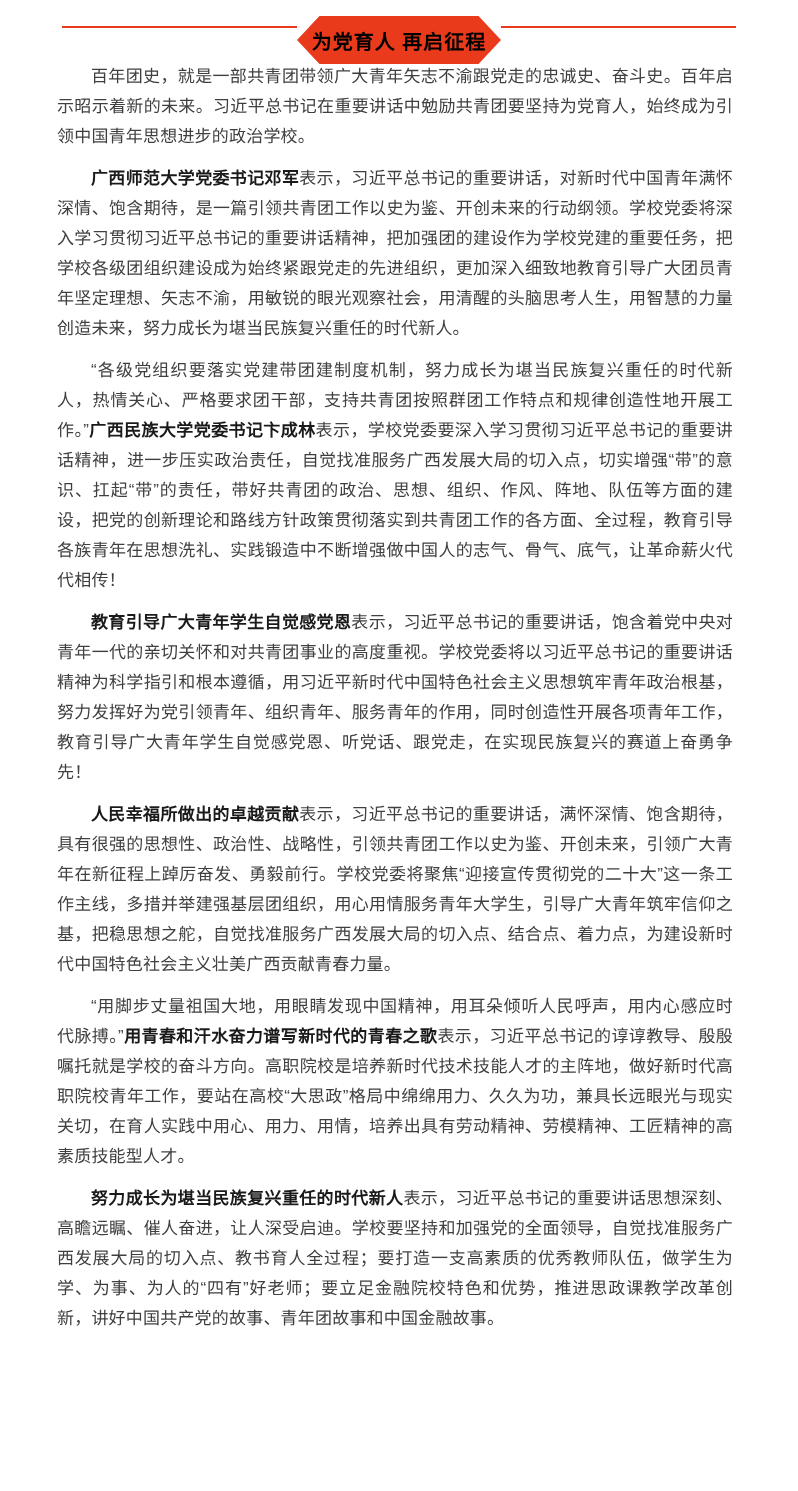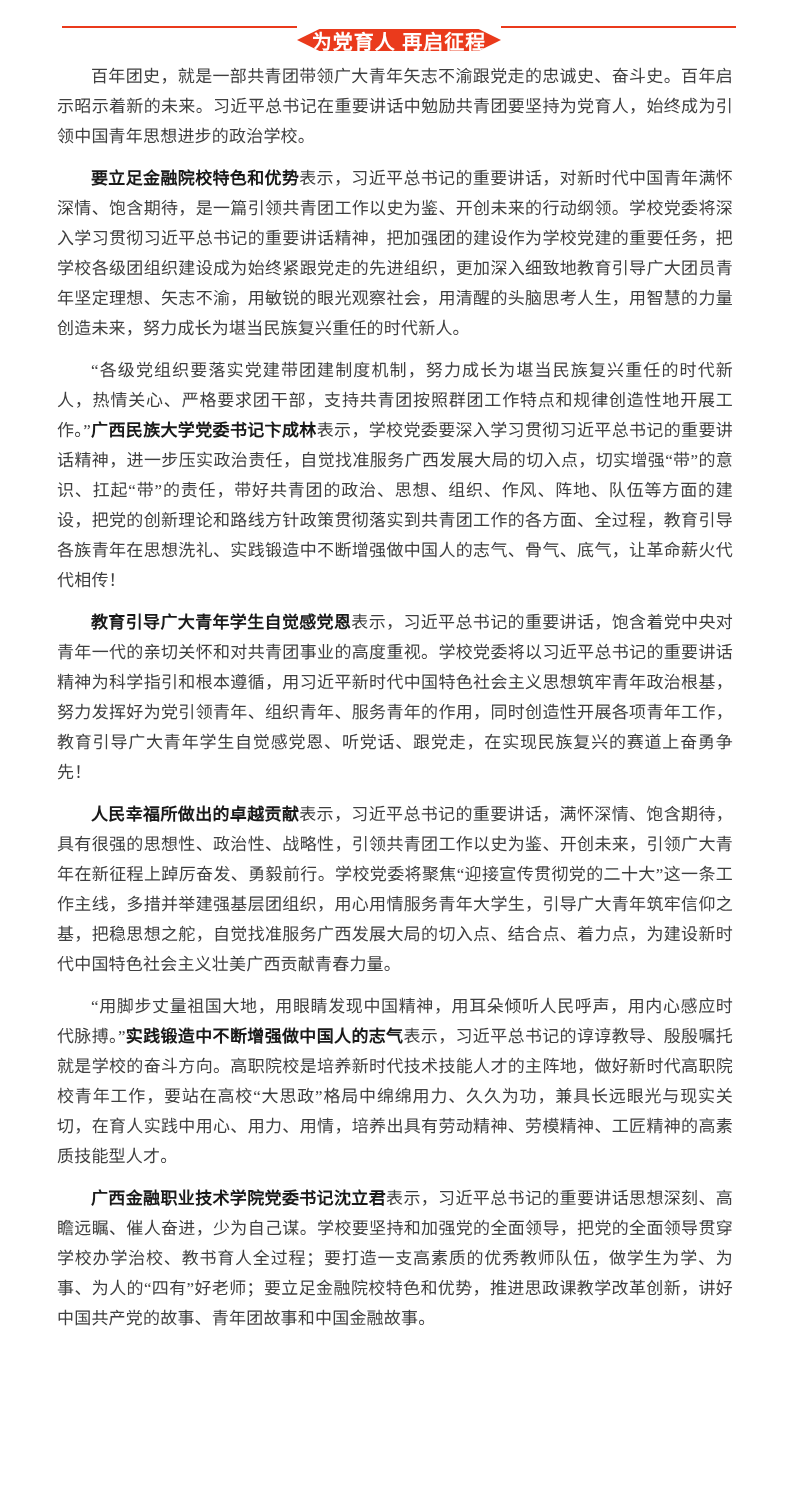--- a/index.html
+++ b/index.html
@@ -28,37 +28,36 @@
   }
   .rule{
     width:235px;
     height:2px;
     background:var(--accent);
     flex:0 0 auto;
   }
   .badge{
     flex:0 0 auto;
     width:204px;
-    height:22px;
+    height:48px;
     background:var(--accent);
     clip-path:polygon(0% 50%,11% 0%,89% 0%,100% 50%,89% 100%,11% 100%);
     display:flex;
     align-items:center;
     justify-content:center;
-    color:#ffffff;
+    color:#000000;
     font-size:20px;
     font-weight:bold;
     letter-spacing:1px;
     white-space:nowrap;
     margin-top:26px;
   }
   
   .article{
     padding:16px 65px 24px 57px;
-    font-family:Liberation Serif, serif;
   }
   .para{
     font-size:17px;
     line-height:30px;
     text-align:justify;
     text-justify:inter-character;
     text-indent:2em;
     margin:0 0 12px 0;
     color:var(--text);
     letter-spacing:0.2px;
@@ -75,19 +74,19 @@
 <header class="banner-row">
   <div class="rule"></div>
   <div class="badge">
     <span>为党育人 再启征程</span>
   </div>
   <div class="rule"></div>
 </header>
 
 <main class="article">
     <p class="para"><span class="txt">百年团史，就是一部共青团带领广大青年矢志不渝跟党走的忠诚史、奋斗史。百年启示昭示着新的未来。习近平总书记在重要讲话中勉励共青团要坚持为党育人，始终成为引领中国青年思想进步的政治学校。</span></p>
-    <p class="para"><span class="speaker">要立足金融院校特色和优势</span><span class="txt">表示，习近平总书记的重要讲话，对新时代中国青年满怀深情、饱含期待，是一篇引领共青团工作以史为鉴、开创未来的行动纲领。学校党委将深入学习贯彻习近平总书记的重要讲话精神，把加强团的建设作为学校党建的重要任务，把学校各级团组织建设成为始终紧跟党走的先进组织，更加深入细致地教育引导广大团员青年坚定理想、矢志不渝，用敏锐的眼光观察社会，用清醒的头脑思考人生，用智慧的力量创造未来，努力成长为堪当民族复兴重任的时代新人。</span></p>
+    <p class="para"><span class="speaker">广西师范大学党委书记邓军</span><span class="txt">表示，习近平总书记的重要讲话，对新时代中国青年满怀深情、饱含期待，是一篇引领共青团工作以史为鉴、开创未来的行动纲领。学校党委将深入学习贯彻习近平总书记的重要讲话精神，把加强团的建设作为学校党建的重要任务，把学校各级团组织建设成为始终紧跟党走的先进组织，更加深入细致地教育引导广大团员青年坚定理想、矢志不渝，用敏锐的眼光观察社会，用清醒的头脑思考人生，用智慧的力量创造未来，努力成长为堪当民族复兴重任的时代新人。</span></p>
     <p class="para"><span class="txt">“各级党组织要落实党建带团建制度机制，努力成长为堪当民族复兴重任的时代新人，热情关心、严格要求团干部，支持共青团按照群团工作特点和规律创造性地开展工作。”</span><span class="speaker">广西民族大学党委书记卞成林</span><span class="txt">表示，学校党委要深入学习贯彻习近平总书记的重要讲话精神，进一步压实政治责任，自觉找准服务广西发展大局的切入点，切实增强“带”的意识、扛起“带”的责任，带好共青团的政治、思想、组织、作风、阵地、队伍等方面的建设，把党的创新理论和路线方针政策贯彻落实到共青团工作的各方面、全过程，教育引导各族青年在思想洗礼、实践锻造中不断增强做中国人的志气、骨气、底气，让革命薪火代代相传！</span></p>
     <p class="para"><span class="speaker">教育引导广大青年学生自觉感党恩</span><span class="txt">表示，习近平总书记的重要讲话，饱含着党中央对青年一代的亲切关怀和对共青团事业的高度重视。学校党委将以习近平总书记的重要讲话精神为科学指引和根本遵循，用习近平新时代中国特色社会主义思想筑牢青年政治根基，努力发挥好为党引领青年、组织青年、服务青年的作用，同时创造性开展各项青年工作，教育引导广大青年学生自觉感党恩、听党话、跟党走，在实现民族复兴的赛道上奋勇争先！</span></p>
     <p class="para"><span class="speaker">人民幸福所做出的卓越贡献</span><span class="txt">表示，习近平总书记的重要讲话，满怀深情、饱含期待，具有很强的思想性、政治性、战略性，引领共青团工作以史为鉴、开创未来，引领广大青年在新征程上踔厉奋发、勇毅前行。学校党委将聚焦“迎接宣传贯彻党的二十大”这一条工作主线，多措并举建强基层团组织，用心用情服务青年大学生，引导广大青年筑牢信仰之基，把稳思想之舵，自觉找准服务广西发展大局的切入点、结合点、着力点，为建设新时代中国特色社会主义壮美广西贡献青春力量。</span></p>
-    <p class="para"><span class="txt">“用脚步丈量祖国大地，用眼睛发现中国精神，用耳朵倾听人民呼声，用内心感应时代脉搏。”</span><span class="speaker">实践锻造中不断增强做中国人的志气</span><span class="txt">表示，习近平总书记的谆谆教导、殷殷嘱托就是学校的奋斗方向。高职院校是培养新时代技术技能人才的主阵地，做好新时代高职院校青年工作，要站在高校“大思政”格局中绵绵用力、久久为功，兼具长远眼光与现实关切，在育人实践中用心、用力、用情，培养出具有劳动精神、劳模精神、工匠精神的高素质技能型人才。</span></p>
-    <p class="para"><span class="speaker">广西金融职业技术学院党委书记沈立君</span><span class="txt">表示，习近平总书记的重要讲话思想深刻、高瞻远瞩、催人奋进，少为自己谋。学校要坚持和加强党的全面领导，把党的全面领导贯穿学校办学治校、教书育人全过程；要打造一支高素质的优秀教师队伍，做学生为学、为事、为人的“四有”好老师；要立足金融院校特色和优势，推进思政课教学改革创新，讲好中国共产党的故事、青年团故事和中国金融故事。</span></p>
+    <p class="para"><span class="txt">“用脚步丈量祖国大地，用眼睛发现中国精神，用耳朵倾听人民呼声，用内心感应时代脉搏。”</span><span class="speaker">用青春和汗水奋力谱写新时代的青春之歌</span><span class="txt">表示，习近平总书记的谆谆教导、殷殷嘱托就是学校的奋斗方向。高职院校是培养新时代技术技能人才的主阵地，做好新时代高职院校青年工作，要站在高校“大思政”格局中绵绵用力、久久为功，兼具长远眼光与现实关切，在育人实践中用心、用力、用情，培养出具有劳动精神、劳模精神、工匠精神的高素质技能型人才。</span></p>
+    <p class="para"><span class="speaker">努力成长为堪当民族复兴重任的时代新人</span><span class="txt">表示，习近平总书记的重要讲话思想深刻、高瞻远瞩、催人奋进，让人深受启迪。学校要坚持和加强党的全面领导，自觉找准服务广西发展大局的切入点、教书育人全过程；要打造一支高素质的优秀教师队伍，做学生为学、为事、为人的“四有”好老师；要立足金融院校特色和优势，推进思政课教学改革创新，讲好中国共产党的故事、青年团故事和中国金融故事。</span></p>
   </main>
 
 </body></html>

